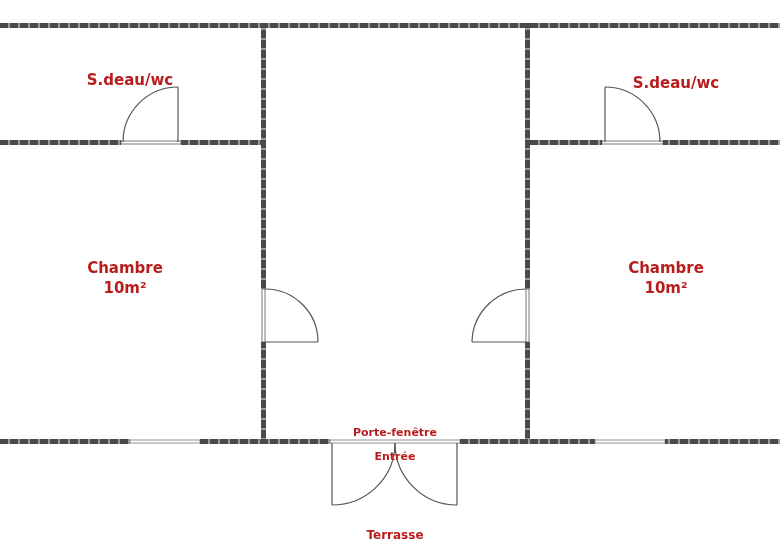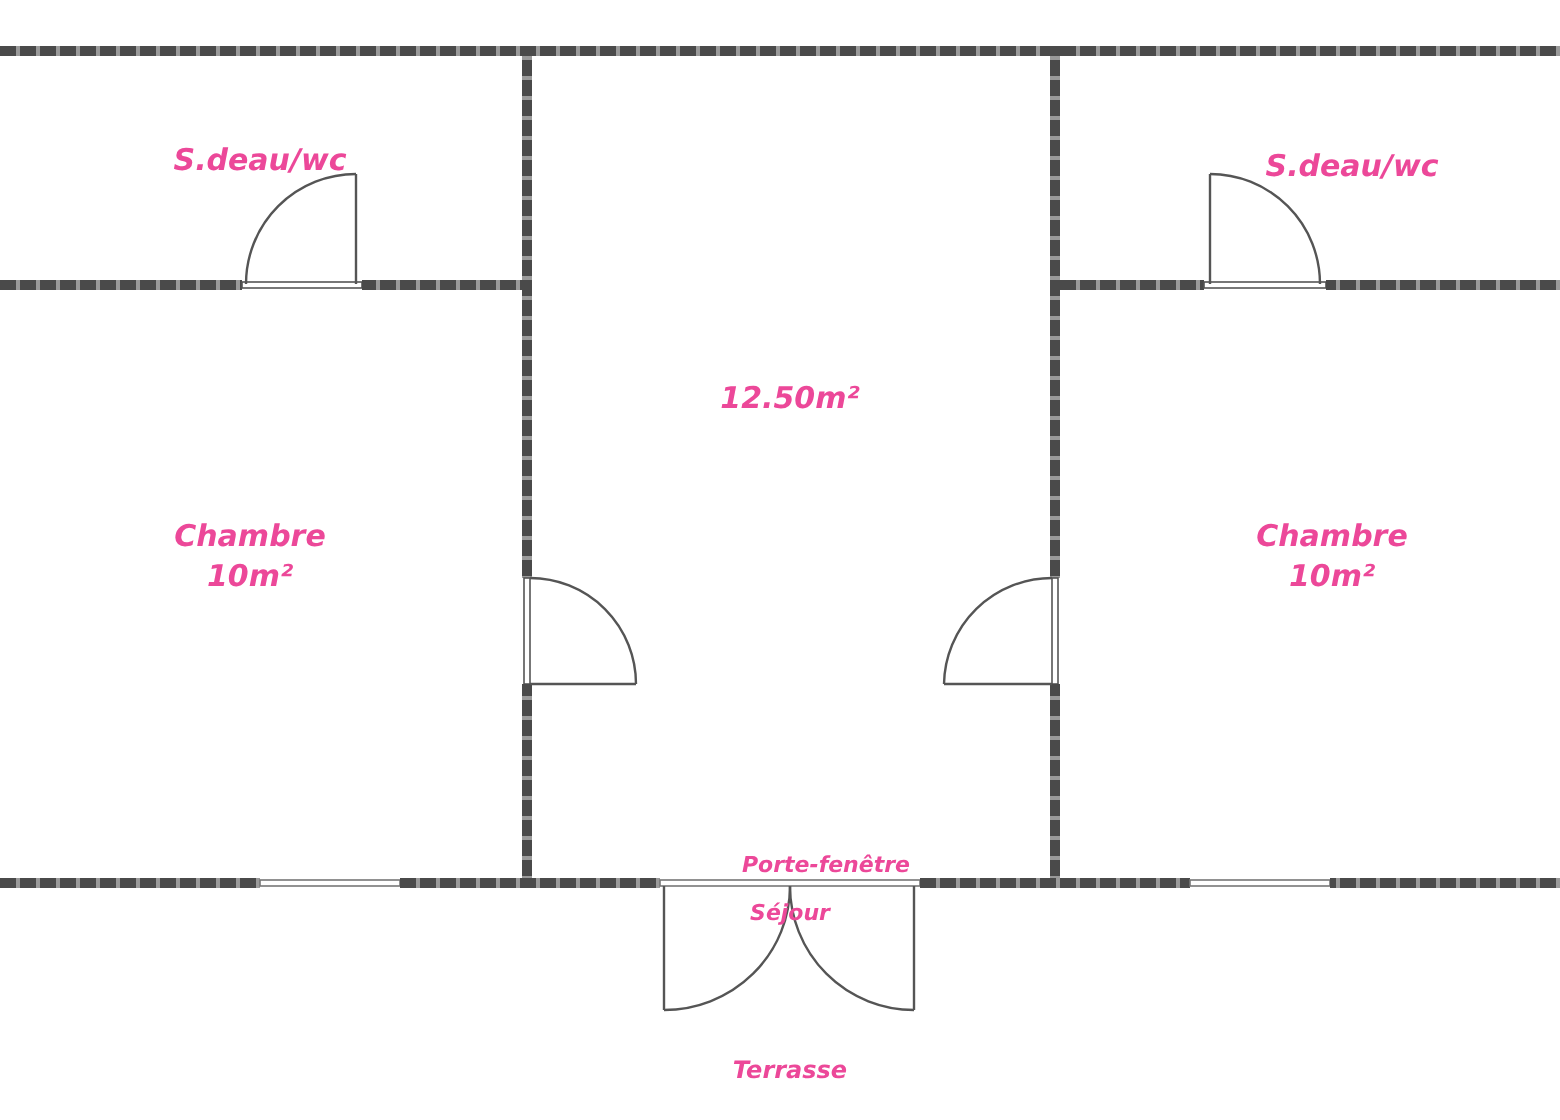--- a/index.html
+++ b/index.html
@@ -1,18 +1,18 @@
 <!DOCTYPE html>
 <html><head>
 <meta charset="utf-8">
 <style>
   html, body { margin:0; padding:0; background:#ffffff; }
   body { width:780px; height:560px; position:relative; overflow:hidden; font-family:"DejaVu Sans", sans-serif; }
   svg.plan { position:absolute; left:0; top:0; }
-  .label { position:absolute; text-align:center; font-weight:bold; color:#ec4899; line-height:20px; white-space:nowrap;font-style:italic; }
+  .label { position:absolute; text-align:center; font-weight:bold; color:#b91c1c; line-height:20px; white-space:nowrap; }
   .room-label { font-size:15px; }
   .small-label { font-size:11px; line-height:13px; }
   .terrace-label { font-size:12px; }
   .label span { display:block; }
 </style>
 </head>
 <body>
 
 <svg class="plan" width="780" height="560" viewBox="0 0 780 560" xmlns="http://www.w3.org/2000/svg">
   <defs>
@@ -96,25 +96,24 @@
 <div class="label room-label" style="left:55px; top:258px; width:140px;">
   <span>Chambre</span>
   <span>10m²</span>
 </div>
 <div class="label room-label" style="left:596px; top:258px; width:140px;">
   <span>Chambre</span>
   <span>10m²</span>
 </div>
 
 <div class="label room-label" style="left:320px; top:189px; width:150px;">
-  <span>12.50m²</span>
 </div>
 
-<div class="label small-label" style="left:335px; top:426px; width:120px;text-align:right;">
+<div class="label small-label" style="left:335px; top:426px; width:120px;">
   <span>Porte-fenêtre</span>
 </div>
 <div class="label small-label" style="left:355px; top:450px; width:80px;">
-  <span>Séjour</span>
+  <span>Entrée</span>
 </div>
 
 <div class="label terrace-label" style="left:340px; top:525px; width:110px;">
   <span>Terrasse</span>
 </div>
 
 </body></html>

